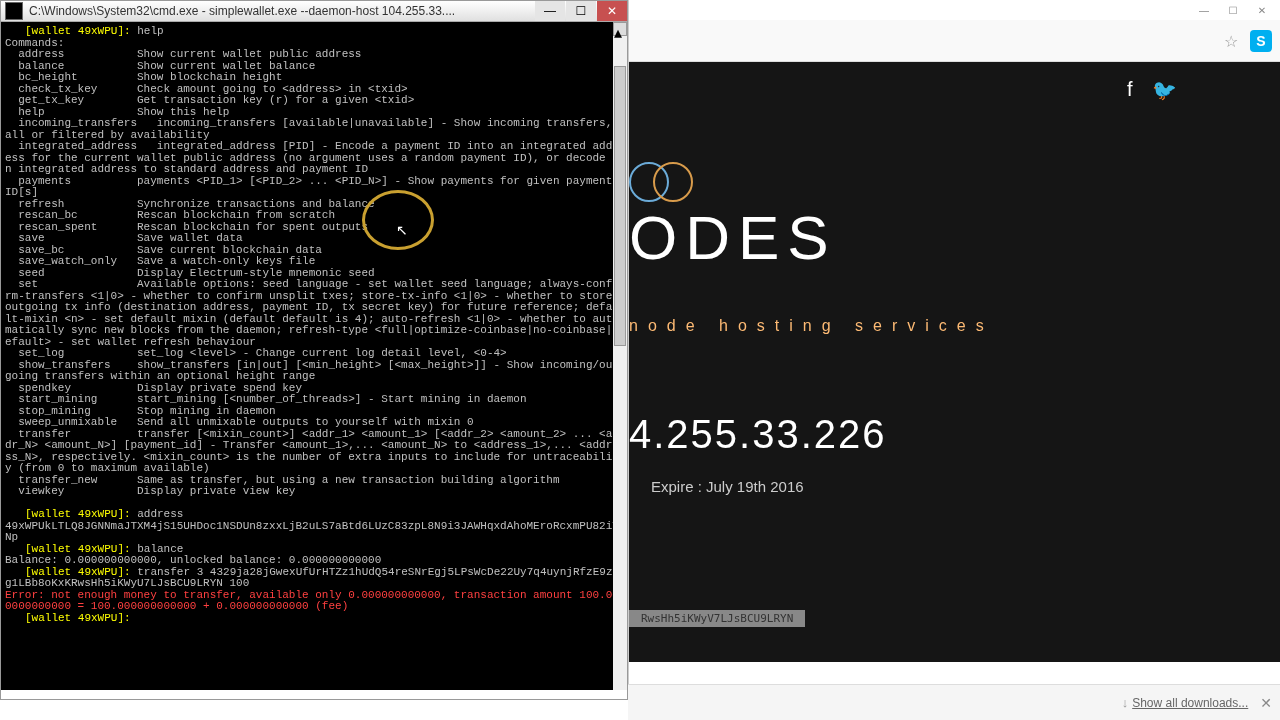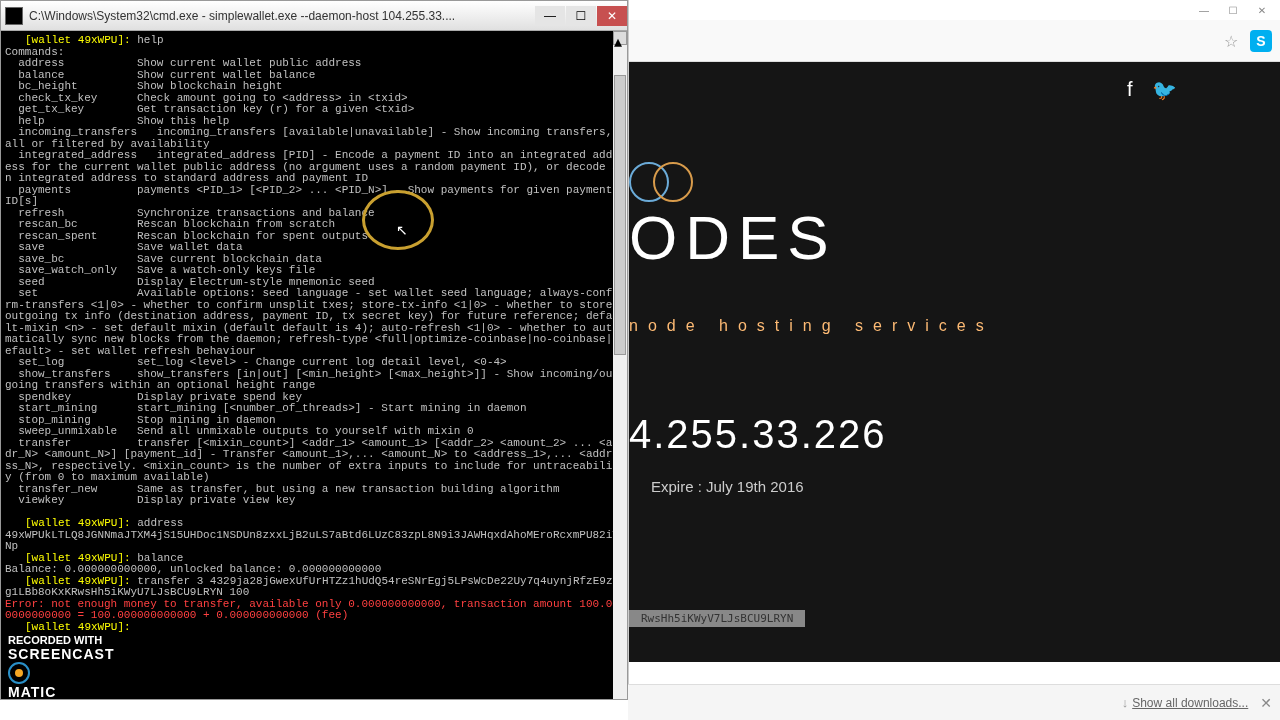--- a/index.html
+++ b/index.html
@@ -1,19 +1,19 @@
 <!DOCTYPE html>
 <html><head>
 <meta charset="utf-8">
 <style>
   * { margin: 0; padding: 0; box-sizing: border-box; }
   body { font-family: Arial, sans-serif; background: #fff; width: 1280px; height: 720px; overflow: hidden; position: relative; }
   
   .cmd-window { position: absolute; left: 0; top: 0; width: 628px; height: 700px; border: 1px solid #999; }
-  .cmd-titlebar { height: 30px; background: linear-gradient(#fff, #e0e0e0); display: flex; align-items: center; padding-left: 4px; border-bottom: 1px solid #aaa; }
+  .cmd-titlebar { height: 21px; background: linear-gradient(#fff, #e0e0e0); display: flex; align-items: center; padding-left: 4px; border-bottom: 1px solid #aaa; }
   .cmd-icon { width: 18px; height: 18px; background: #000; border: 1px solid #666; margin-right: 6px; display: inline-block; }
   .cmd-title { font-size: 12px; color: #333; flex: 1; }
   .cmd-btns { display: flex; height: 20px; }
   .cmd-btn { width: 30px; height: 20px; margin-left: 1px; display: flex; align-items: center; justify-content: center; font-size: 12px; }
   .cmd-min { background: #e5e5e5; }
   .cmd-max { background: #e5e5e5; }
   .cmd-close { background: #c75050; color: #fff; }
   
   .cmd-body { background: #000; height: calc(100% - 30px); padding: 4px; overflow: hidden; position: relative; }
   .cmd-text { font-family: 'Courier New', monospace; font-size: 11px; line-height: 11.5px; color: #c0c0c0; white-space: pre-wrap; word-break: break-all; }
@@ -143,17 +143,14 @@
 
 <div class="downloads-bar">
   <span class="dl-arrow">↓</span>
   <span class="show-downloads">Show all downloads...</span>
   <span class="dl-close">✕</span>
 </div>
 
 <div class="watermark">
   <div>
     <div class="wm-text">RECORDED WITH</div>
-    <div class="wm-logo">SCREENCAST <span class="wm-icon">
-          <span class="wm-dot"></span>
-        </span> MATIC</div>
   </div>
 </div>
 
 </body></html>

